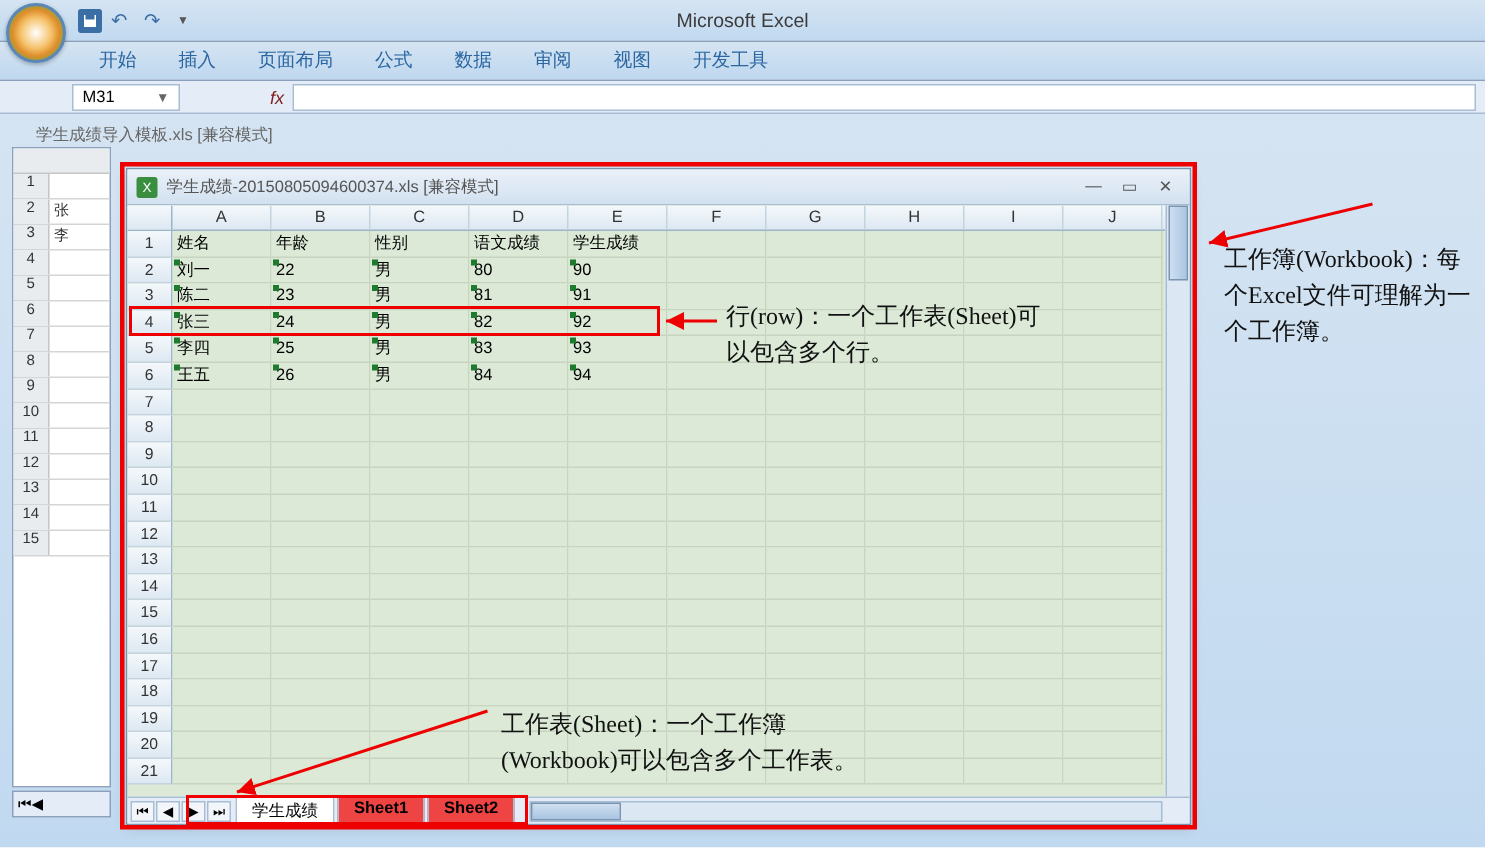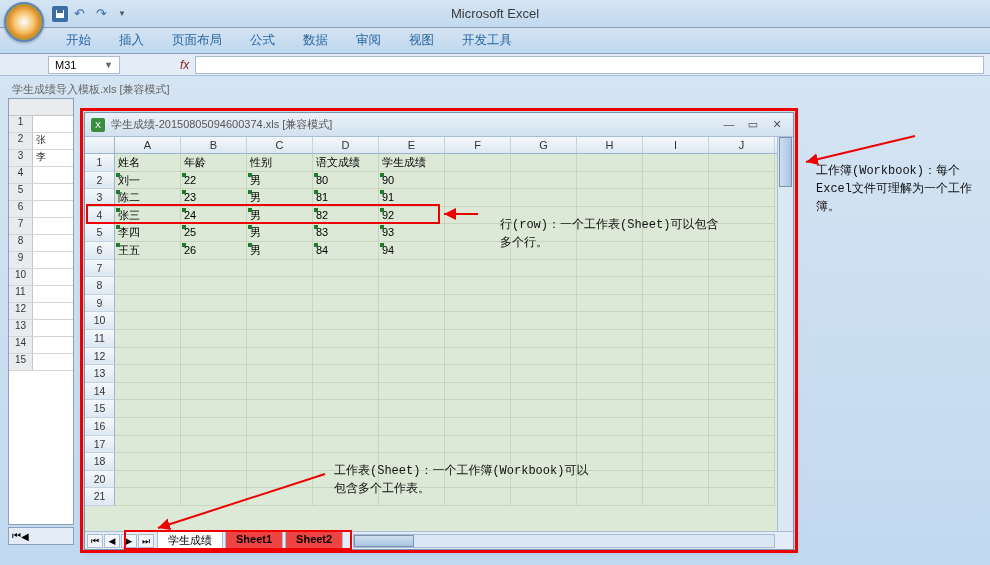--- a/index.html
+++ b/index.html
@@ -25,21 +25,21 @@
 
 
 .workarea { position:absolute; top:76px; left:0; right:0; bottom:0; background: linear-gradient(#d5e4f2,#c1d9f0); }
 
 
 .outer-doc { position:absolute; left:8px; top:22px; width:66px; bottom:40px; background:#fff; border:1px solid #8ba0bc; }
 .outer-doc .rowhdr { height:17px; border-bottom:1px solid #c6c6c6; font-size:10px; text-align:center; color:#333; background:#e8ecef; }
 .outer-doc .r { height:17px; border-bottom:1px solid #d5d5d5; font-size:10px; color:#333; display:flex; }
 .outer-doc .rn { width:24px; text-align:center; background:#e8ecef; border-right:1px solid #c6c6c6; }
 .outer-tabbar { position:absolute; left:8px; bottom:20px; height:18px; width:66px; background:#e4edf7; border:1px solid #8ba0bc; display:flex; align-items:center; font-size:10px; }
-.outer-title { position:absolute; left:12px; top:6px; font-size:11px; color:#666; }
+.outer-title { position:absolute; left:24px; top:6px; font-size:11px; color:#666; }
 
 
 .inner-win { position:absolute; left:84px; top:36px; width:710px; height:438px; background:#fff; border:1px solid #7a94b0; box-shadow: 0 2px 8px rgba(0,0,0,.15); }
 .inner-titlebar { height:24px; background: linear-gradient(#eaf1f9,#d2e1f0); border-bottom:1px solid #a8bdd4; display:flex; align-items:center; padding:0 6px; font-size:11px; color:#555; }
 .inner-titlebar .doc-icon { width:14px; height:14px; background:#3a8e3f; margin-right:6px; border-radius:2px; font-size:9px; color:#fff; display:flex; align-items:center; justify-content:center; }
 .inner-titlebar .spacer { flex:1; }
 .inner-titlebar .wbtn { width:20px; height:14px; margin-left:4px; font-size:11px; color:#555; text-align:center; cursor:pointer; }
 
 
 .sheet { position:absolute; top:24px; left:0; right:16px; bottom:18px; overflow:hidden; background:#dbe9d6; }
@@ -63,21 +63,21 @@
 
 .vscroll { position:absolute; right:0; top:24px; bottom:18px; width:16px; background:#dbe7f2; border-left:1px solid #a8bdd4; }
 .vscroll .thumb { position:absolute; top:0; left:1px; width:13px; height:50px; background:linear-gradient(90deg,#cfdff0,#a9c5e2); border:1px solid #7a94b0; }
 
 
 .redframe { position:absolute; left:80px; top:32px; width:718px; height:445px; border:3px solid #e00; pointer-events:none; }
 .redrow { position:absolute; border:2px solid #e00; pointer-events:none; }
 
 
 .arrow { position:absolute; pointer-events:none; }
-.anno { position:absolute; font-size:12px; color:#111; line-height:1.5; font-family:Liberation Mono, monospace; }
+.anno { position:absolute; font-size:16px; color:#111; line-height:1.5; font-family:Liberation Serif, serif; }
 
 svg.arrow-svg { overflow:visible; }
 </style>
 </head>
 <body>
 
 <div class="titlebar">
   <div class="office-btn"></div>
   <div class="qat">
     <span class="icon" style="background:#3a6ea5;border-radius:2px; display:inline-flex;align-items:center;justify-content:center;">
@@ -426,20 +426,33 @@
             <div class="cell"></div>
             <div class="cell"></div>
             <div class="cell"></div>
             <div class="cell"></div>
             <div class="cell"></div>
             <div class="cell"></div>
             <div class="cell"></div>
           </div>
           <div class="row">
             <div class="rh">18</div>
+            <div class="cell"></div>
+            <div class="cell"></div>
+            <div class="cell"></div>
+            <div class="cell"></div>
+            <div class="cell"></div>
+            <div class="cell"></div>
+            <div class="cell"></div>
+            <div class="cell"></div>
+            <div class="cell"></div>
+            <div class="cell"></div>
+          </div>
+          <div class="row">
+            <div class="rh">19</div>
             <div class="cell"></div>
             <div class="cell"></div>
             <div class="cell"></div>
             <div class="cell"></div>
             <div class="cell"></div>
             <div class="cell"></div>
             <div class="cell"></div>
             <div class="cell"></div>
             <div class="cell"></div>
             <div class="cell"></div>
@@ -519,17 +532,17 @@
 
   <svg class="arrow arrow-svg" style="left:800px; top:54px;" width="120" height="40">
     <defs>
         <marker id="ah3" markerWidth="8" markerHeight="8" refX="6" refY="3" orient="auto">
           <path d="M0,0 L6,3 L0,6 Z" fill="#e00"></path>
         </marker>
       </defs>
     <line x1="115" y1="6" x2="6" y2="32" stroke="#e00" stroke-width="2" marker-end="url(#ah3)"></line>
   </svg>
 
-  <div class="anno" style="left:484px; top:140px; width:220px;margin-left:16px;">行(row)：一个工作表(Sheet)可以包含多个行。</div>
-  <div class="anno" style="left:334px; top:386px; width:260px;">工作表(Sheet)：一个工作簿(Workbook)可以包含多个工作表。</div>
+  <div class="anno" style="left:484px; top:124px; width:220px;">行(row)：一个工作表(Sheet)可以包含多个行。</div>
+  <div class="anno" style="left:334px; top:396px; width:260px;">工作表(Sheet)：一个工作簿(Workbook)可以包含多个工作表。</div>
   <div class="anno" style="left:816px; top:86px; width:170px;">工作簿(Workbook)：每个Excel文件可理解为一个工作簿。</div>
 
 </div>
 
 </body></html>

